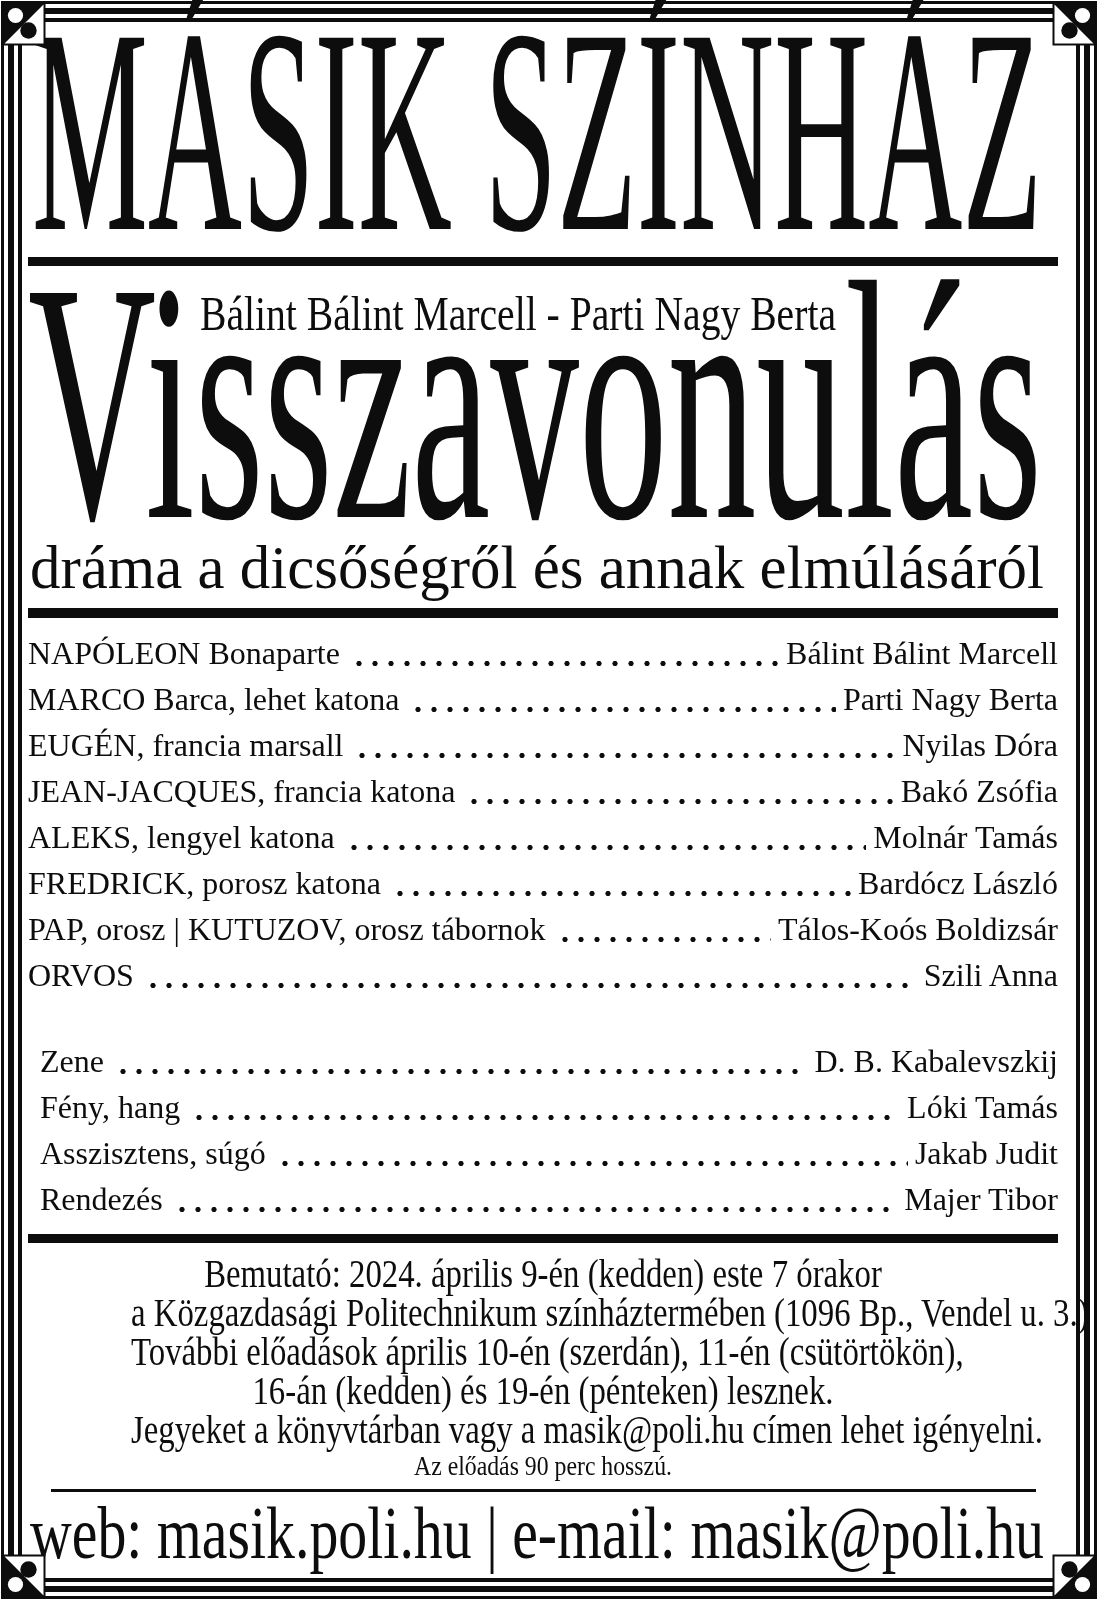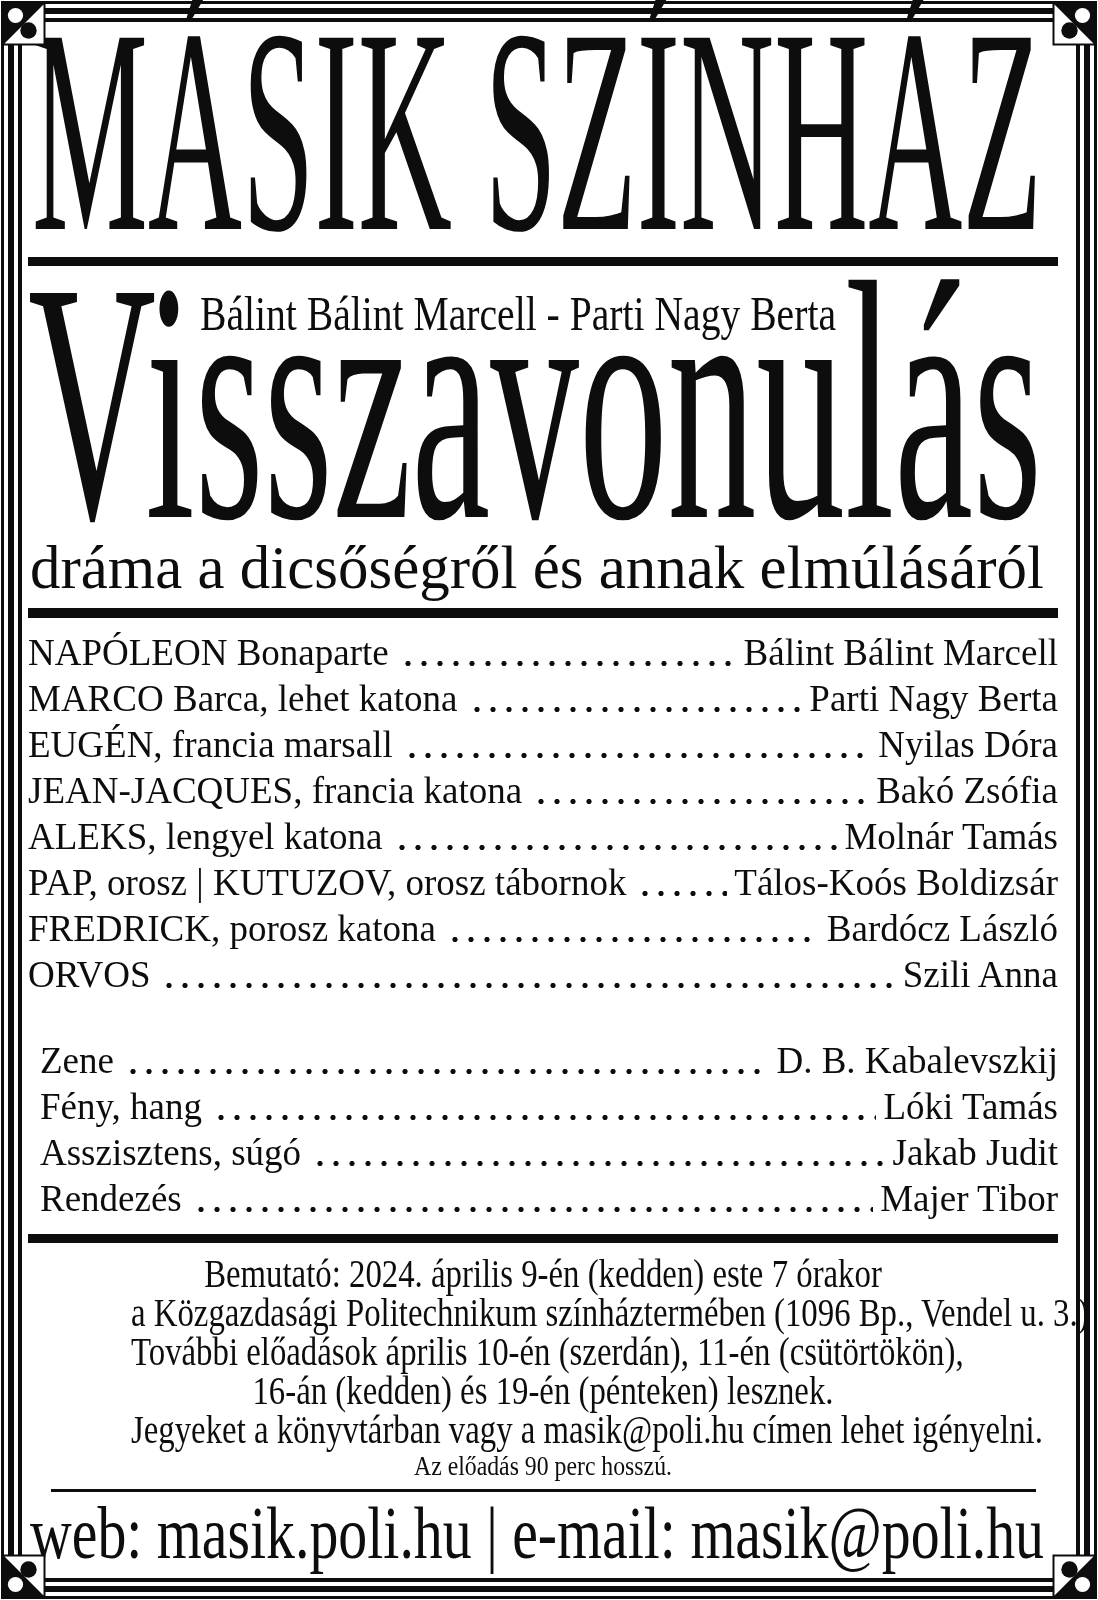--- a/index.html
+++ b/index.html
@@ -23,21 +23,21 @@
   .content{position:absolute;left:28px;right:40px;top:30px;}
   .masthead svg{width:1018px;height:212px;}
   .rule-thick{height:9px;background:#0d0d0d;}
   .rule1{margin-top:15px;}
   .rule2{margin-top:8px;height:10px;}
   .rule3{margin-top:12px;}
   .title-block svg{width:1018px;height:258px;margin-top:8px;}
   .subtitle svg{width:1018px;height:62px;margin-top:6px;}
   
   .credits{margin-top:12px;}
-  .credit-row{display:flex;font-size:37px;line-height:46px;white-space:nowrap;}
+  .credit-row{display:flex;font-size:32px;line-height:46px;white-space:nowrap;}
   .credit-row .role{flex:0 0 auto;}
   .credit-row .name{flex:0 0 auto;}
   .leader{
     flex:1 1 auto;margin:0 7px;align-self:stretch;
     background-image:radial-gradient(circle, #0d0d0d 2.3px, transparent 2.9px);
     background-size:16px 7px;background-repeat:repeat-x;
     background-position:left 4px bottom 9px;
   }
   .crew{margin-top:40px;margin-left:12px;}
   
@@ -136,28 +136,28 @@
       <span class="role">JEAN-JACQUES, francia katona</span>
       <span class="leader"></span>
       <span class="name">Bakó Zsófia</span>
     </div>
     <div class="credit-row">
       <span class="role">ALEKS, lengyel katona</span>
       <span class="leader"></span>
       <span class="name">Molnár Tamás</span>
     </div>
     <div class="credit-row">
+      <span class="role">FREDRICK, porosz katona</span>
+      <span class="leader"></span>
+      <span class="name">Bardócz László</span>
+    </div>
+    <div class="credit-row">
       <span class="role">PAP, orosz | KUTUZOV, orosz tábornok</span>
       <span class="leader"></span>
       <span class="name">Tálos-Koós Boldizsár</span>
-    </div>
-    <div class="credit-row">
-      <span class="role">FREDRICK, porosz katona</span>
-      <span class="leader"></span>
-      <span class="name">Bardócz László</span>
     </div>
     <div class="credit-row">
       <span class="role">ORVOS</span>
       <span class="leader"></span>
       <span class="name">Szili Anna</span>
     </div>
   </div>
 
   <div class="credits crew">
     <div class="credit-row">

